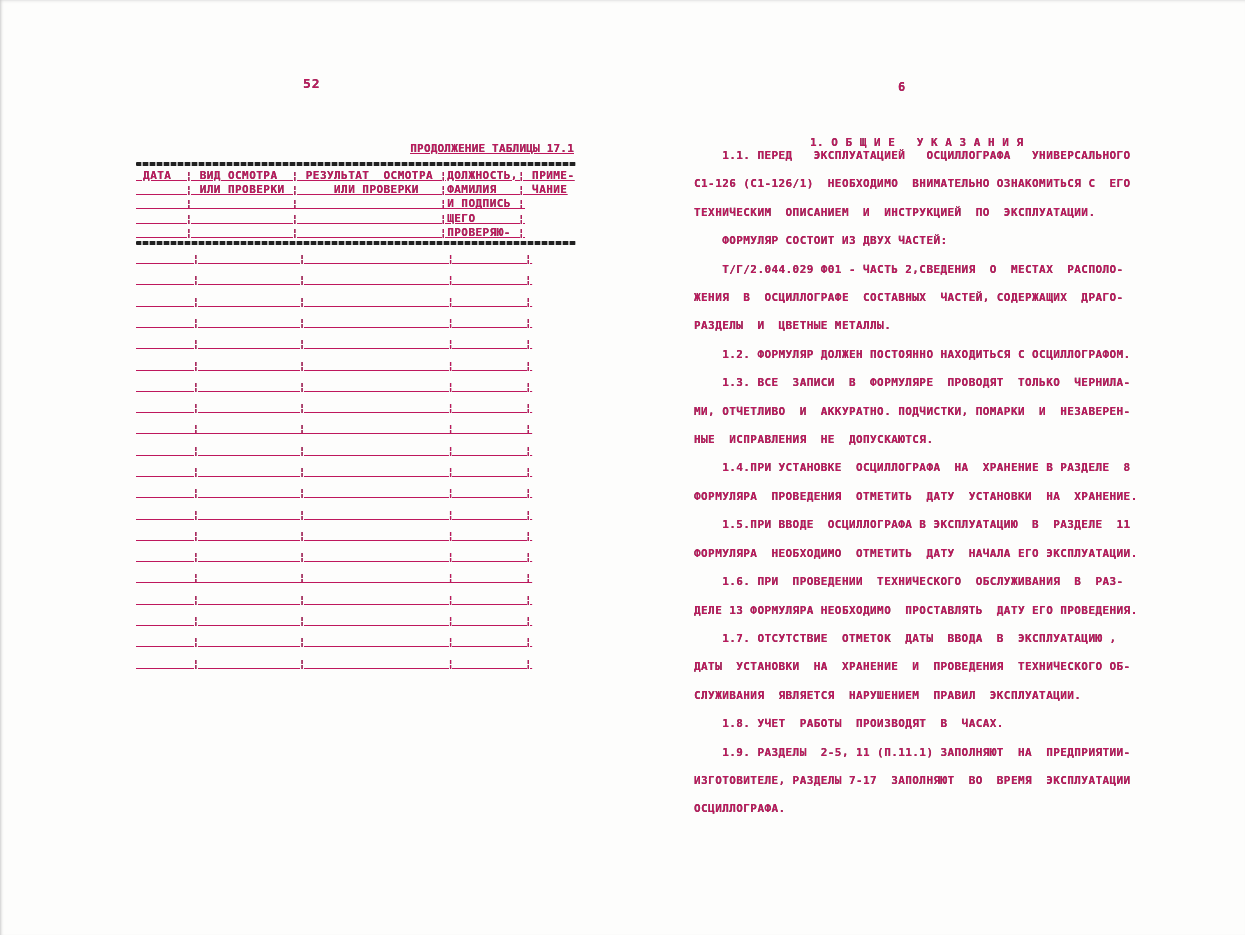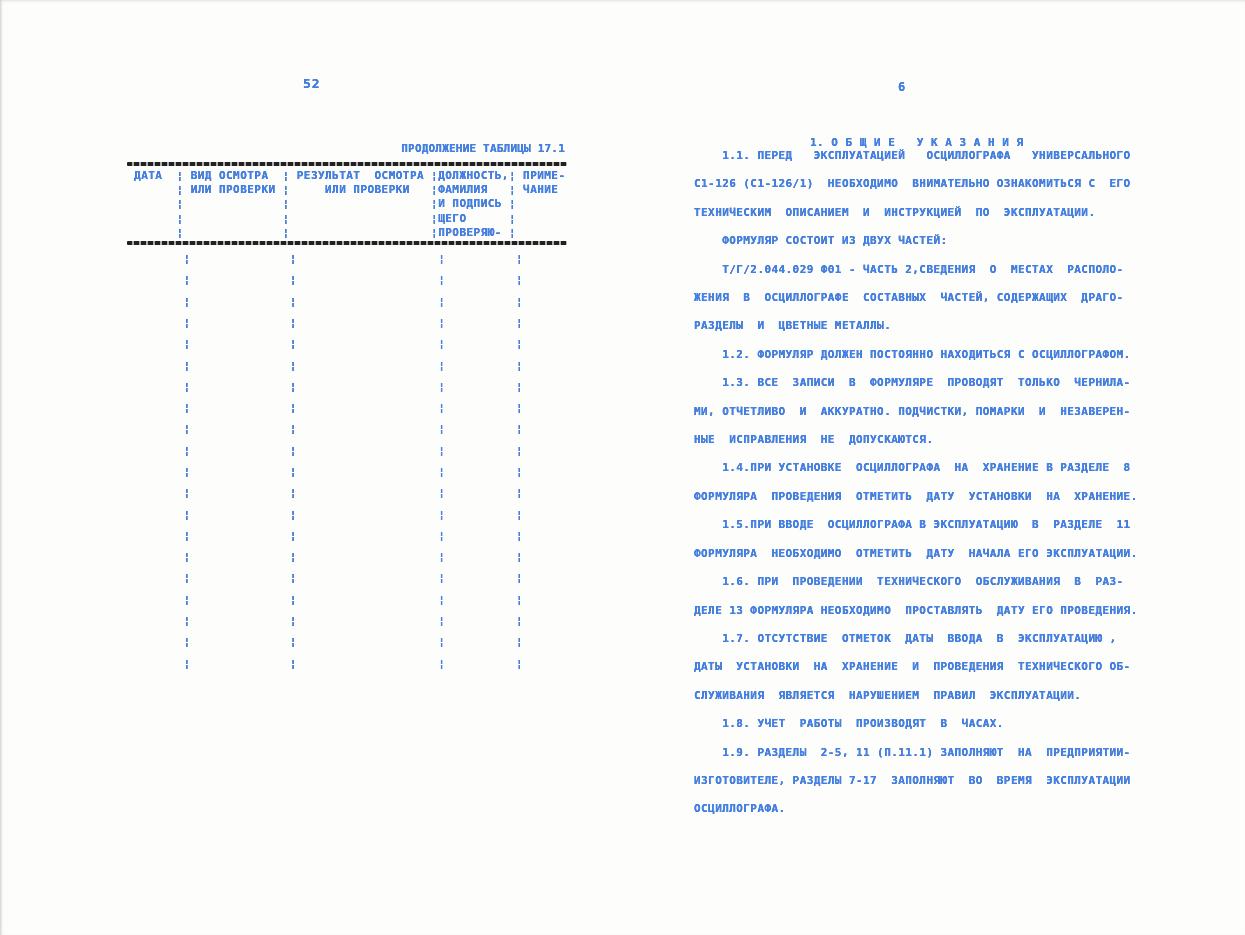--- a/index.html
+++ b/index.html
@@ -9,40 +9,41 @@
   }
   .sheet {
     position: relative;
     width: 1245px;
     height: 935px;
     background: #fdfdfc;
     overflow: hidden;
     box-shadow: inset 3px 0 3px -2px #c9c9c9, inset 0 3px 3px -2px #e2e2e2;
     font-family: "DejaVu Sans Mono", "Liberation Mono", monospace;
     font-weight: 700;
-    color: #3b82f6;
+    color: #be185d;
   }
   .ink {
     text-shadow: 0 0 0.6px rgba(25,25,25,0.75);
   }
   .page-number {
     position: absolute;
     font-size: 13px;
     letter-spacing: 1px;
     white-space: pre;
   }
   .pn-left  { left: 303px; top: 76px; }
   .pn-right { left: 898px; top: 80px; font-size: 12px; }
 
   
   .table-block {
     position: absolute;
-    left: 127px;
+    left: 136px;
     top: 142px;
     width: 440px;
+    text-decoration: underline;
   }
   .table-title {
     font-size: 11px;
     line-height: 13px;
     letter-spacing: 0.2px;
     text-align: right;
     white-space: pre;
     padding-right: 2px;
   }
   .tborder {

